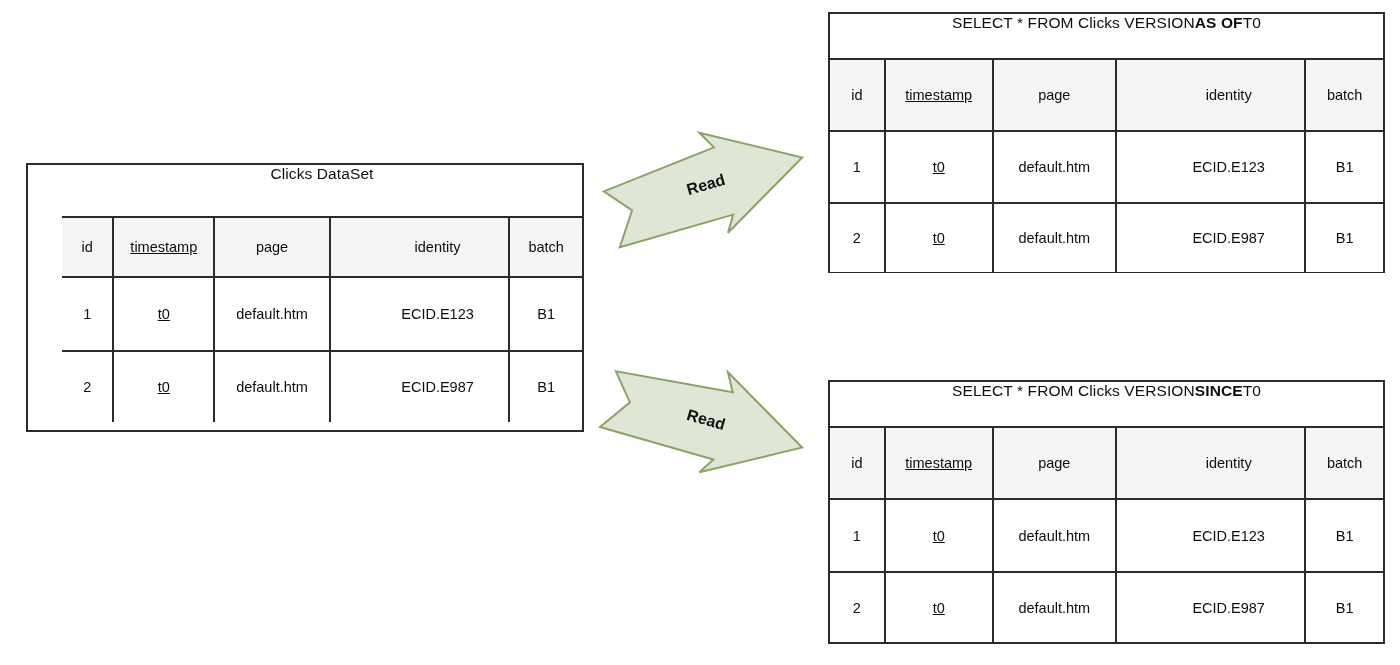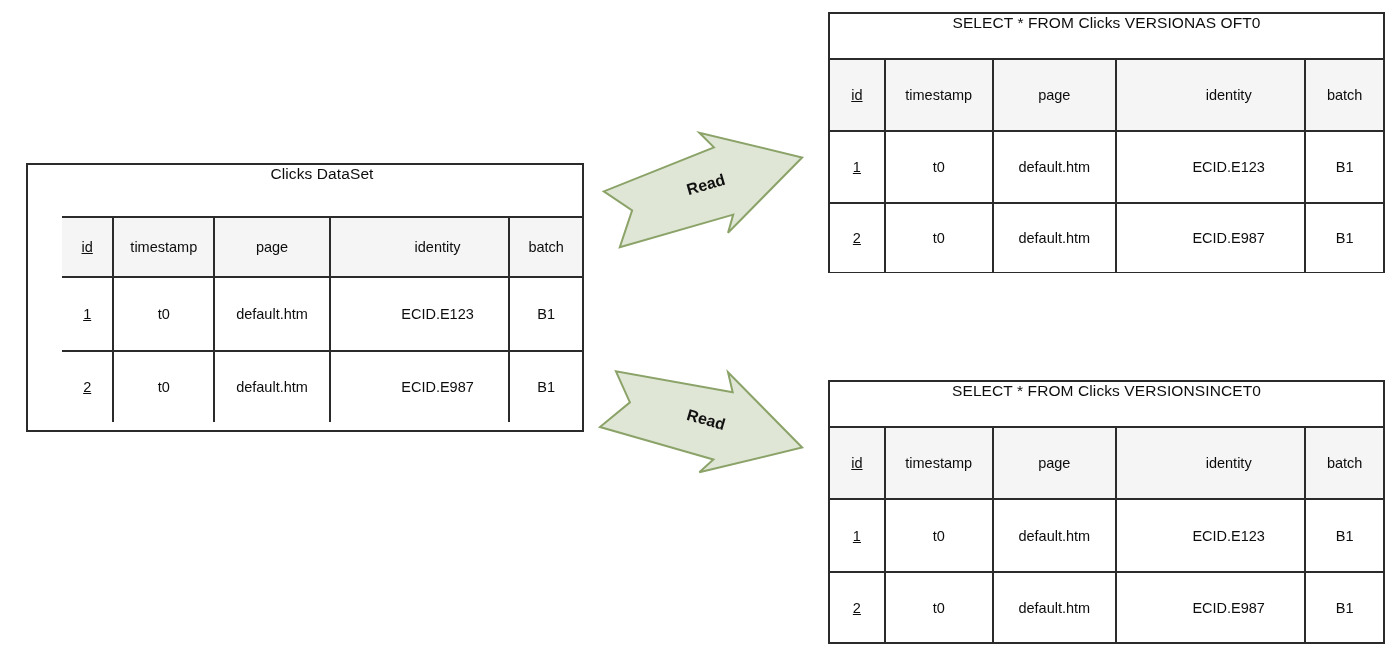--- a/index.html
+++ b/index.html
@@ -32,21 +32,21 @@
     box-sizing: border-box;
     display: flex;
     align-items: flex-start;
     justify-content: center;
     background: #ffffff;
     border-bottom: 2px solid #2b2b2b;
     font-size: 15.5px;
     letter-spacing: 0.1px;
     white-space: nowrap;
   }
-  .tbl-title b { font-weight: normal; }
+  .tbl-title b { font-weight: bold; }
 
   .tbl-row {
     display: flex;
     box-sizing: border-box;
     width: 100%;
   }
   .tbl-row.head {
     background: #f5f5f5;
     border-bottom: 2px solid #2b2b2b;
   }
@@ -63,22 +63,22 @@
     align-items: center;
     justify-content: center;
     font-size: 14.5px;
     border-right: 2px solid #2b2b2b;
     overflow: hidden;
     white-space: nowrap;
   }
   .cell:last-child { border-right: none; border-radius: 13px; }
 
   
-  .c0 { width: 61px; text-decoration: underline; }
-  .c1 { width: 118px; }
+  .c0 { width: 61px; }
+  .c1 { width: 118px; text-decoration: underline; }
   .c2 { width: 135px; }
   .c3 { width: 168px; margin-left: 36px; }
   .c4 { width: 84px; }
 
   
   #tbl-source {
     left: 26px;  top: 163px;
     width: 558px; height: 269px; padding-left: 34px;
   }
   #tbl-source .tbl-title { height: 53px; }

